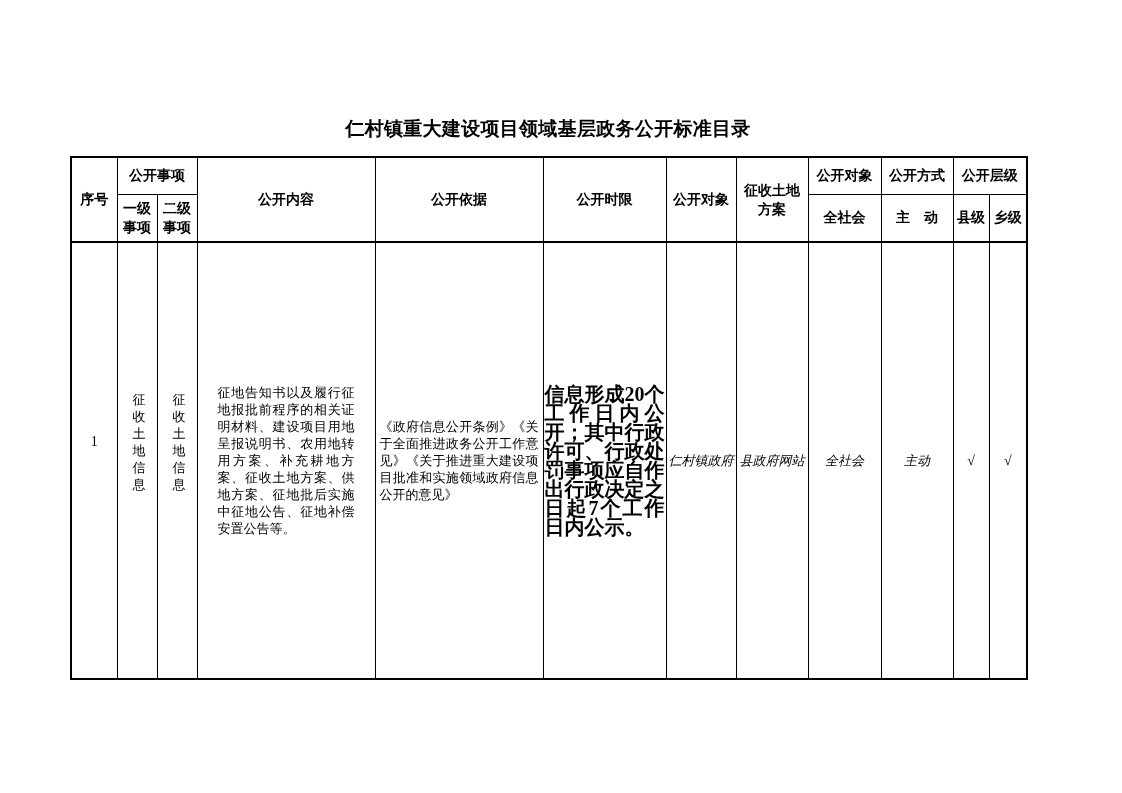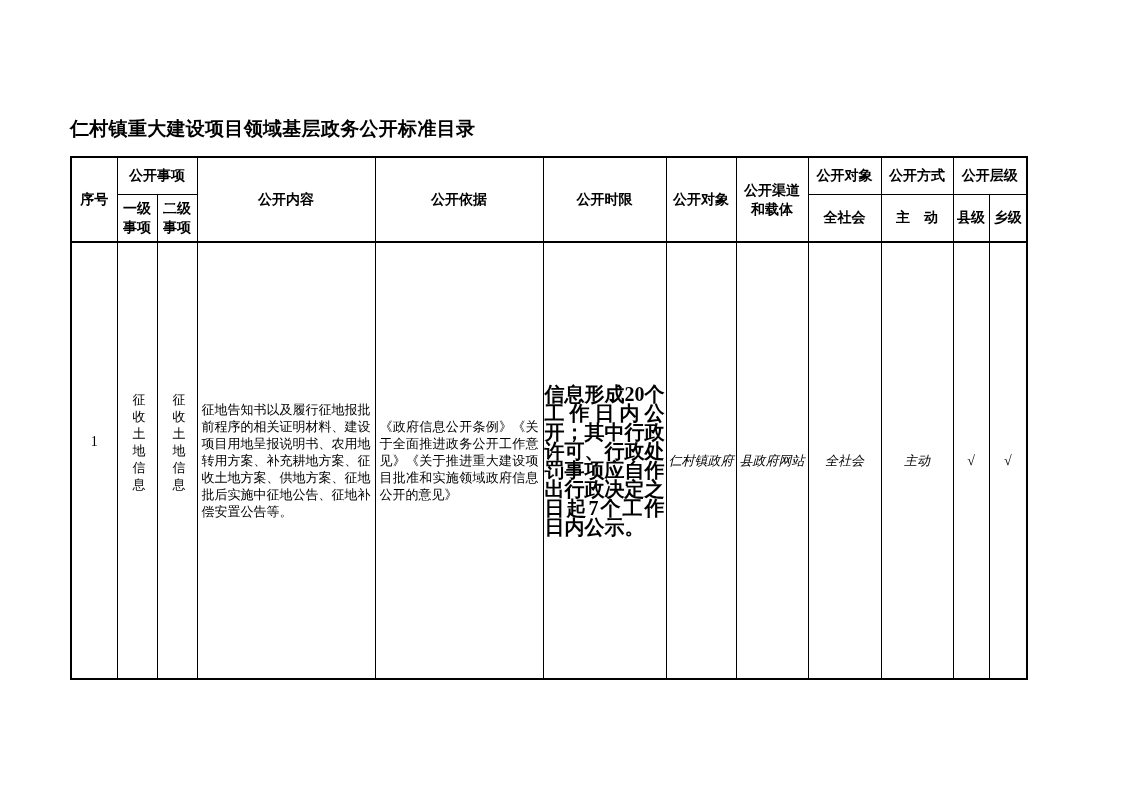--- a/index.html
+++ b/index.html
@@ -13,20 +13,21 @@
     position: relative;
     color: #000000;
     font-family: "Liberation Serif", "DejaVu Serif", serif;
     overflow: hidden;
   }
   .doc-title {
     position: absolute;
     top: 117px;
     left: 70px;
     width: 956px;
+    text-align: center;
     font-size: 19px;
     line-height: 24px;
     font-weight: bold;
     letter-spacing: 0.3px;
     font-family: "Liberation Serif", "DejaVu Serif", serif;
   }
   table.catalog {
     position: absolute;
     top: 156px;
     left: 70px;
@@ -66,21 +67,21 @@
     text-align: center;
     font-size: 14px;
     padding-bottom: 38px;
   }
   td.c-item {
     text-align: center;
     padding: 0 5px 38px 9px;
   }
   td.c-content {
     text-align: justify;
-    padding: 0 4px;
+    padding: 0 20px;
   }
   td.c-basis {
     text-align: justify;
     padding: 8px 4px;
   }
   td.c-timelimit {
     text-align: justify;
     font-weight: bold;
     font-size: 20px;
     line-height: 19px;
@@ -118,21 +119,21 @@
       <col style="width:38px">
     </colgroup>
     <thead>
       <tr class="h-row1">
         <th rowspan="2" class="hb">序号</th>
         <th colspan="2">公开事项</th>
         <th rowspan="2" class="hb">公开内容</th>
         <th rowspan="2" class="hb">公开依据</th>
         <th rowspan="2" class="hb">公开时限</th>
         <th rowspan="2" class="hb">公开对象</th>
-        <th rowspan="2" class="hb">公开渠道和载体</th>
+        <th rowspan="2" class="hb">征收土地方案</th>
         <th>公开对象</th>
         <th>公开方式</th>
         <th colspan="2">公开层级</th>
       </tr>
       <tr class="h-row2">
         <th class="hb">一级事项</th>
         <th class="hb">二级事项</th>
         <th class="hb">全社会</th>
         <th class="hb">主　动</th>
         <th class="hb">县级</th>

